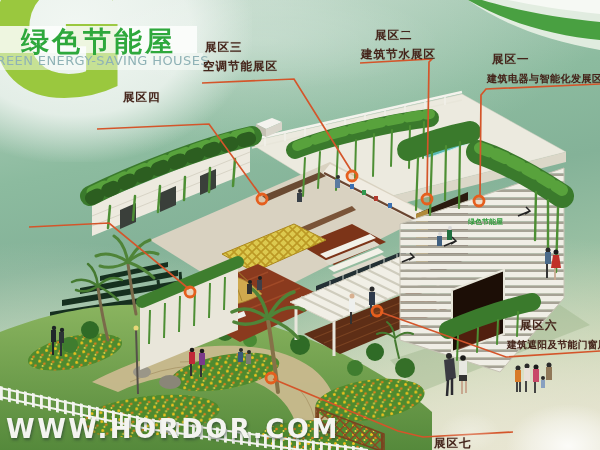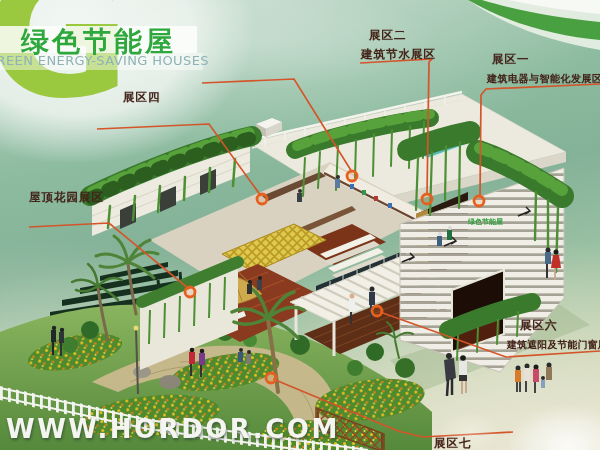--- a/index.html
+++ b/index.html
@@ -23,21 +23,21 @@
   .title-zh{position:absolute;left:21px;top:23px;font-size:28px;font-weight:bold;color:#2ea83c;
     letter-spacing:3px;white-space:nowrap;}
   .title-en{position:absolute;left:-14px;top:53px;font-size:13px;color:#8fb2b6;
     letter-spacing:.4px;white-space:nowrap;font-weight:500;}
   
   .zlabel{position:absolute;color:#44241a;font-weight:bold;font-size:11.5px;
     letter-spacing:1px;line-height:19px;white-space:nowrap;text-shadow:0 0 1px rgba(70,40,30,.25);}
   .zlabel .l1{display:block;}
   .zlabel .l2{display:block;}
   .z1{left:487px;top:50px;}  .z1 .l1{margin-left:5px;} .z1 .l2{font-size:10px;letter-spacing:.5px;}
-  .z2{left:361px;top:26px;}  .z2 .l1{margin-left:8px;}
+  .z2{left:361px;top:26px;}  .z2 .l1{margin-left:14px;}
   .z3{left:203px;top:38px;}  .z3 .l1{margin-left:2px;}
   .z4{left:99px;top:88px;}   .z4 .l1{margin-left:24px;}
   .z5{left:29px;top:188px;}  .z5 .l1{margin-left:4px;}
   .z6{left:507px;top:316px;} .z6 .l1{margin-left:13px;} .z6 .l2{font-size:9.8px;letter-spacing:.3px;}
   .z7{left:427px;top:390px;margin-top:44px;} .z7 .l1{margin-left:7px;}
   
   .watermark{position:absolute;left:6px;top:414px;font-size:26px;font-weight:bold;
     color:#f4f4f0;letter-spacing:2.5px;text-shadow:1px 2px 3px rgba(40,60,50,.6);white-space:nowrap;}
 </style>
 </head>
@@ -507,25 +507,28 @@
   <div class="title-en">GREEN ENERGY-SAVING HOUSES</div>
 
   <div class="zlabel z1">
     <span class="l1">展区一</span>
     <span class="l2">建筑电器与智能化发展区</span>
   </div>
   <div class="zlabel z2">
     <span class="l1">展区二</span>
     <span class="l2">建筑节水展区</span>
   </div>
+  <div class="zlabel z3">
+    <span class="l1">展区三</span>
+    <span class="l2">空调节能展区</span>
+  </div>
   <div class="zlabel z4">
     <span class="l1">展区四</span>
   </div>
   <div class="zlabel z5">
-    <span class="l2">屋顶花园展区</span>
   </div>
   <div class="zlabel z6">
     <span class="l1">展区六</span>
     <span class="l2">建筑遮阳及节能门窗展区</span>
   </div>
   <div class="zlabel z7">
     <span class="l1">展区七</span>
   </div>
 
   <div class="watermark">WWW.HORDOR.COM</div>

